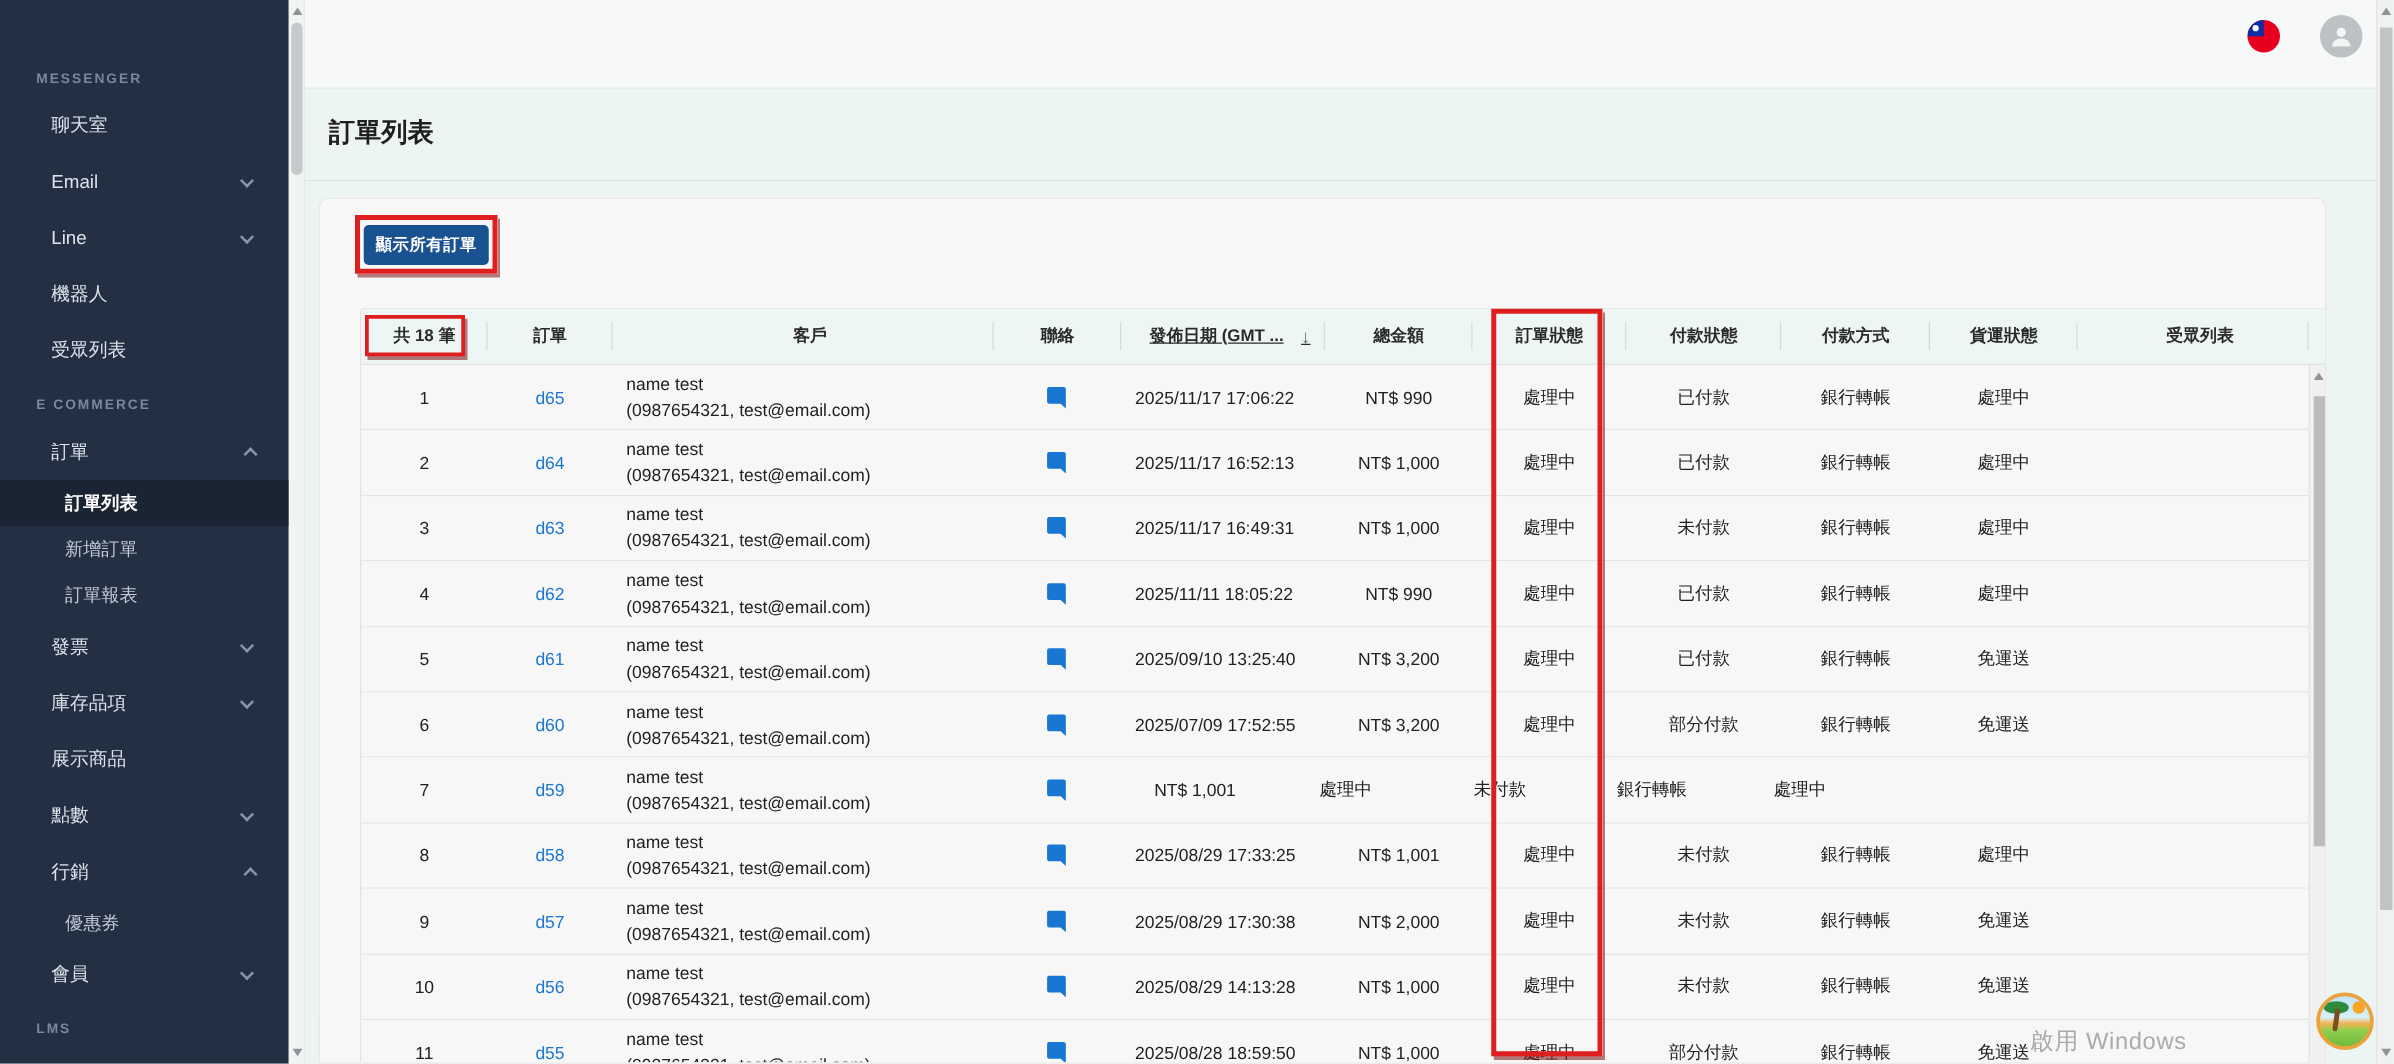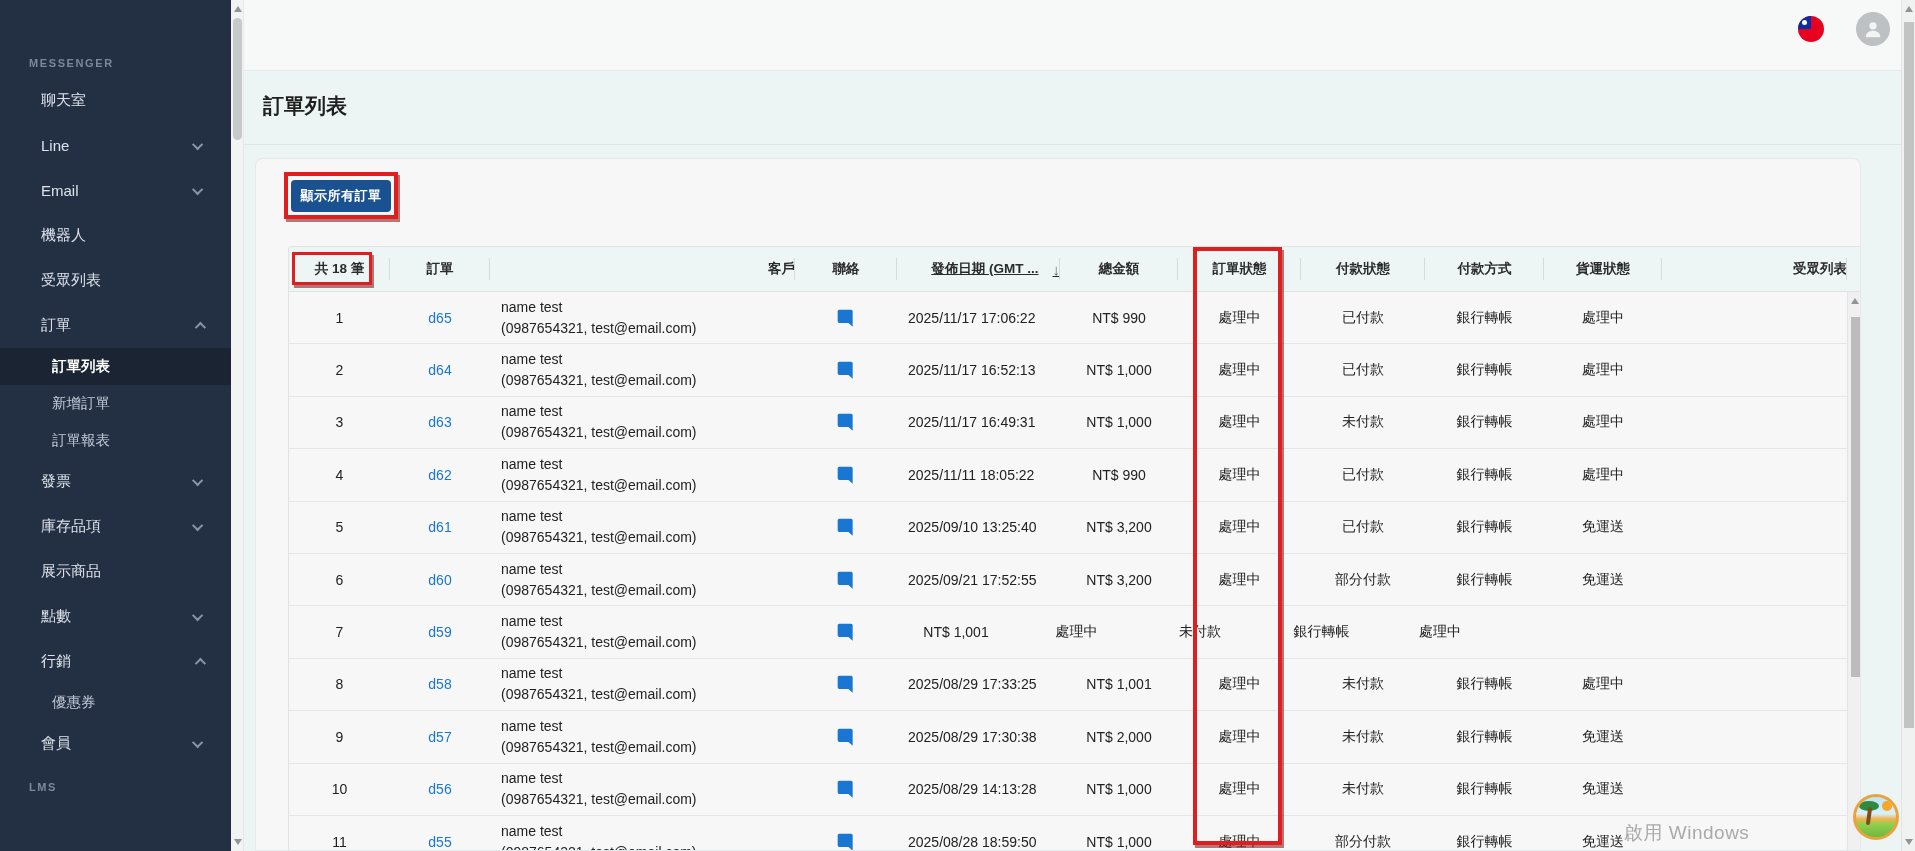--- a/index.html
+++ b/index.html
@@ -43,21 +43,21 @@
 
   .ann { border:4px solid #df1f1f; box-shadow:2px 3px 0 rgba(122,14,14,.55); pointer-events:none; position:absolute; z-index:9; }
   .ann-button { left:28px; top:13px; width:114px; height:47px; }
   .show-all-btn { position:absolute; left:35px; top:21px; width:100px; height:32px; background:#1a5190; color:#ffffff;
                   font-size:13px; font-weight:bold; border:none; border-radius:4px; cursor:pointer; letter-spacing:.5px; }
 
   .tablewrap { position:absolute; left:32px; top:87px; width:1576px; bottom:0; }
   .grid { position:absolute; left:0; top:0; right:0; bottom:0; border:1px solid #dfe3e4; border-bottom:none; border-radius:4px 4px 0 0; background:#f7f7f7; overflow:hidden; }
   .ghead { height:45px; background:#eef5f5; border-bottom:1px solid #dfe3e4; display:flex; }
   .hcell { height:100%; display:flex; align-items:center; justify-content:center; font-size:13.5px; font-weight:bold; color:#2b2b2b; position:relative; cursor:pointer; }
-  .hcell.left { justify-content:flex-end; padding-left:11px; }
+  .hcell.left { justify-content:center; padding-left:11px; }
   .hcell::after { content:''; position:absolute; right:0; top:11px; bottom:11px; width:1px; background:#d6dadc; }
   .hfill { flex:1; position:relative; }
   .sort-arrow { font-size:15px; color:#666; margin-left:14px; font-weight:normal; }
 
   .gbody { position:absolute; left:0; top:45px; right:16px; bottom:0; overflow:hidden; }
   .grow { height:52.4px; display:flex; border-bottom:1px solid #e3e5e6; background:#f7f7f7; }
   .cell { display:flex; align-items:center; justify-content:center; font-size:14px; color:#212121; }
   .cell.left { justify-content:flex-start; padding-left:11px; }
   .cust { display:flex; flex-direction:column; justify-content:center; line-height:1.5; }
   .order-link { color:#1976d2; font-weight:500; text-decoration:none; cursor:pointer; }
@@ -84,32 +84,35 @@
 <body>
 
 <nav class="sidebar">
     <div class="s-section">
       <span>MESSENGER</span>
     </div>
     <div class="s-item">
       <span>聊天室</span>
     </div>
     <div class="s-item">
+      <span>Email</span>
+      <span class="chev down"></span>
+    </div>
+    <div class="s-item">
       <span>Line</span>
       <span class="chev down"></span>
     </div>
     <div class="s-item">
-      <span>Email</span>
-      <span class="chev down"></span>
-    </div>
-    <div class="s-item">
       <span>機器人</span>
     </div>
     <div class="s-item">
       <span>受眾列表</span>
+    </div>
+    <div class="s-section gap">
+      <span>E COMMERCE</span>
     </div>
     <div class="s-item">
       <span>訂單</span>
       <span class="chev up"></span>
     </div>
     <div class="s-subitem active">
       <span>訂單列表</span>
     </div>
     <div class="s-subitem">
       <span>新增訂單</span>
@@ -345,21 +348,21 @@
                 <div class="cust">
                   <span>name test</span>
                   <span>(0987654321, test@email.com)</span>
                 </div>
               </div>
               <div class="cell" style="width: 102px;">
                 <svg class="bubble" viewBox="0 0 24 24">
                   <path fill="#1976d2" d="M4 2h16a2 2 0 0 1 2 2v12a2 2 0 0 1-2 2H9l-5 4.5V4a2 2 0 0 1 2-2z" transform="scale(-1,1) translate(-24,0)"></path>
                 </svg>
               </div>
-              <div class="cell left" style="width: 163px;">2025/09/21 17:52:55</div>
+              <div class="cell left" style="width: 163px;">2025/07/09 17:52:55</div>
               <div class="cell" style="width: 118px;">NT$ 3,200</div>
               <div class="cell" style="width: 123px;">處理中</div>
               <div class="cell" style="width: 124px;">部分付款</div>
               <div class="cell" style="width: 119px;">銀行轉帳</div>
               <div class="cell" style="width: 118px;">免運送</div>
               <div class="cell left" style="width: 185px;"></div>
             </div>
             <div class="grow">
               <div class="cell" style="width: 101px;">7</div>
               <div class="cell" style="width: 100px;">

